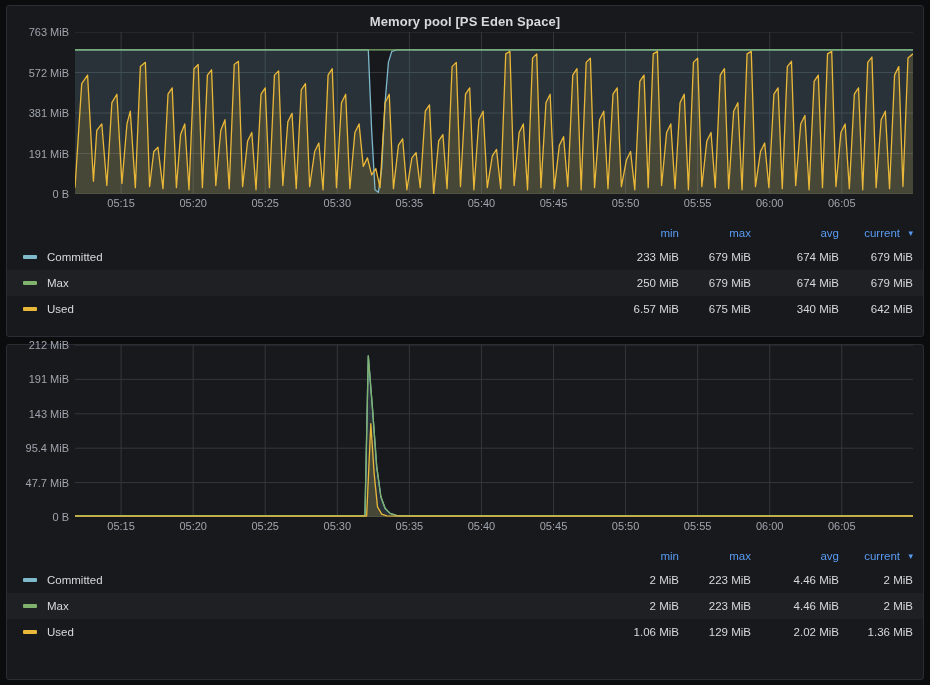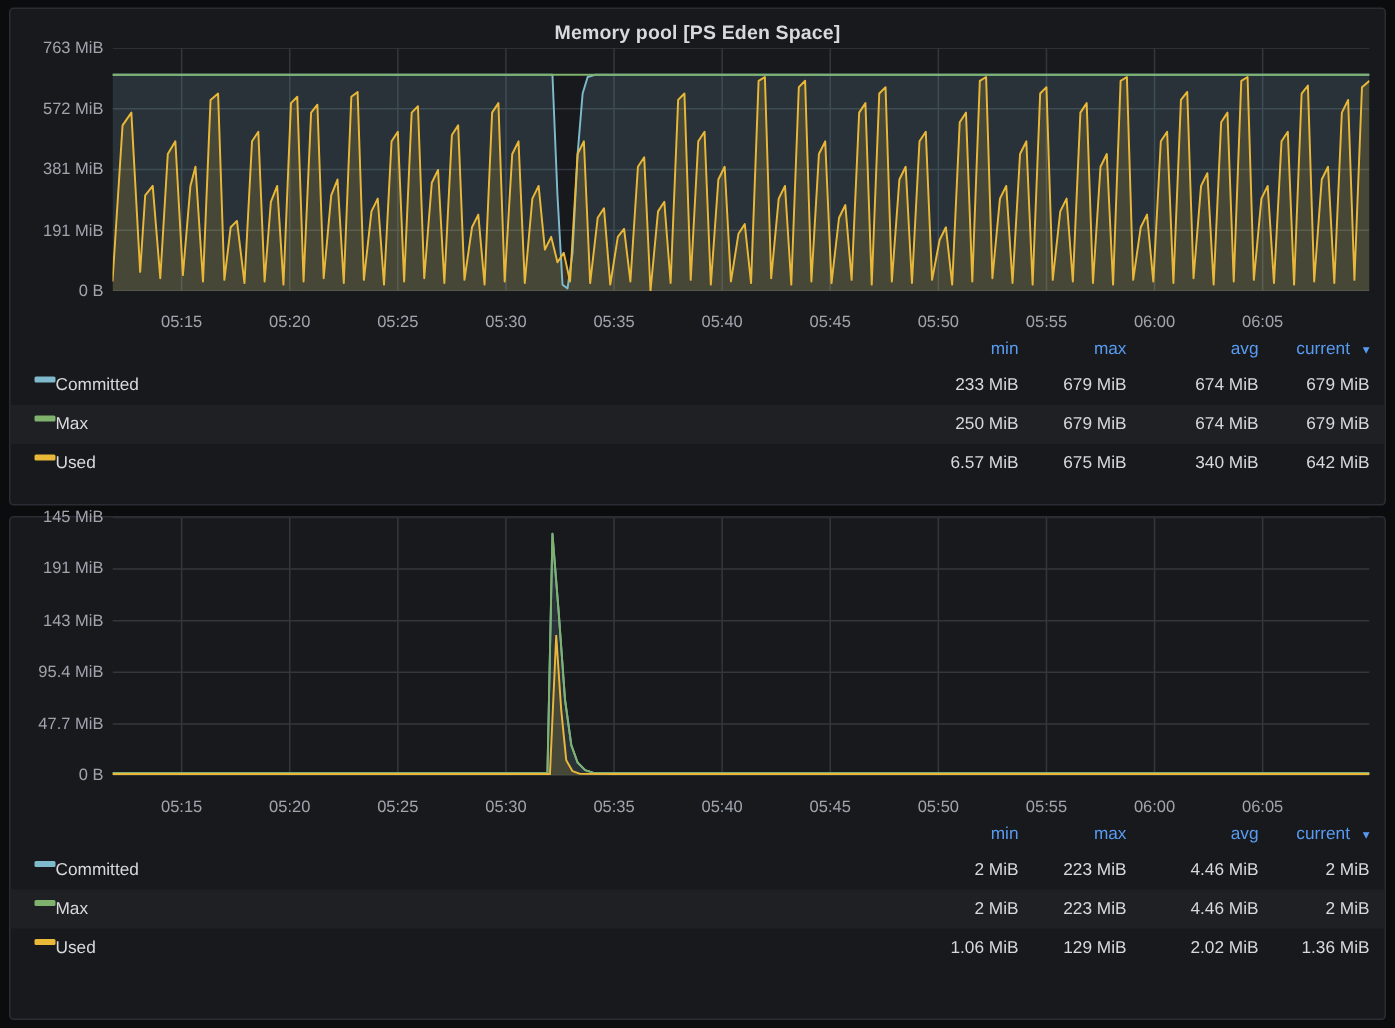--- a/index.html
+++ b/index.html
@@ -76,21 +76,21 @@
   .plot svg { display: block; width: 100%; height: 100%; }
 
   .x-axis {
     position: relative;
     height: 22px;
     margin-left: 68px;
     margin-right: 10px;
   }
   .x-tick {
     position: absolute;
-    top: 15px;
+    top: 3px;
     transform: translateX(-50%);
     color: #9fa4ad;
     font-size: 11px;
     white-space: nowrap;
   }
 
   
   .legend {
     margin-top: 6px;
     font-size: 11.5px;
@@ -99,22 +99,22 @@
     display: flex;
     align-items: center;
     height: 26px;
     padding: 0 10px 0 16px;
   }
   .legend-row.head { height: 22px; color: #589bf2; }
   .legend-row.stripe { background: #1f2024; }
 
   .legend-name {
     display: flex;
-    align-items: flex-start;
-    gap: 0;
+    align-items: center;
+    gap: 10px;
     flex: 1 1 auto;
     min-width: 0;
   }
   .series-swatch {
     width: 14px;
     height: 4px;
     border-radius: 1px;
     flex: 0 0 auto;
   }
   .series-label {
@@ -251,21 +251,21 @@
           <div class="legend-cell c-avg">340 MiB</div>
           <div class="legend-cell c-cur">642 MiB</div>
         </div>
       </div>
   </section>
 
   <section class="panel panel-survivor">
 
     <div class="graph-wrap graph-survivor">
       <div class="y-axis" id="y1">
-          <div class="y-tick" style="top: 0%;">145 MiB</div>
+          <div class="y-tick" style="top: 0%;">212 MiB</div>
           <div class="y-tick" style="top: 20%;">191 MiB</div>
           <div class="y-tick" style="top: 40%;">143 MiB</div>
           <div class="y-tick" style="top: 60%;">95.4 MiB</div>
           <div class="y-tick" style="top: 80%;">47.7 MiB</div>
           <div class="y-tick" style="top: 100%;">0 B</div>
         </div>
       <div class="plot" id="p1">
           <svg viewBox="0 0 1000 400" preserveAspectRatio="none">
             <line x1="0" y1="0" x2="1000" y2="0" stroke="#33373d" stroke-width="1" vector-effect="non-scaling-stroke"></line>
             <line x1="0" y1="80" x2="1000" y2="80" stroke="#33373d" stroke-width="1" vector-effect="non-scaling-stroke"></line>

